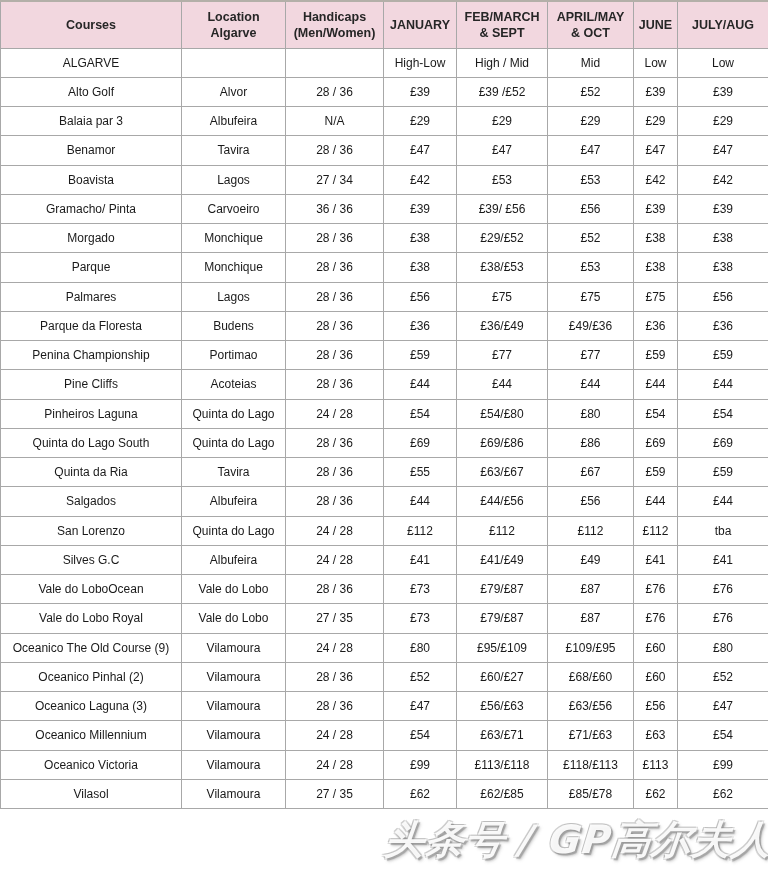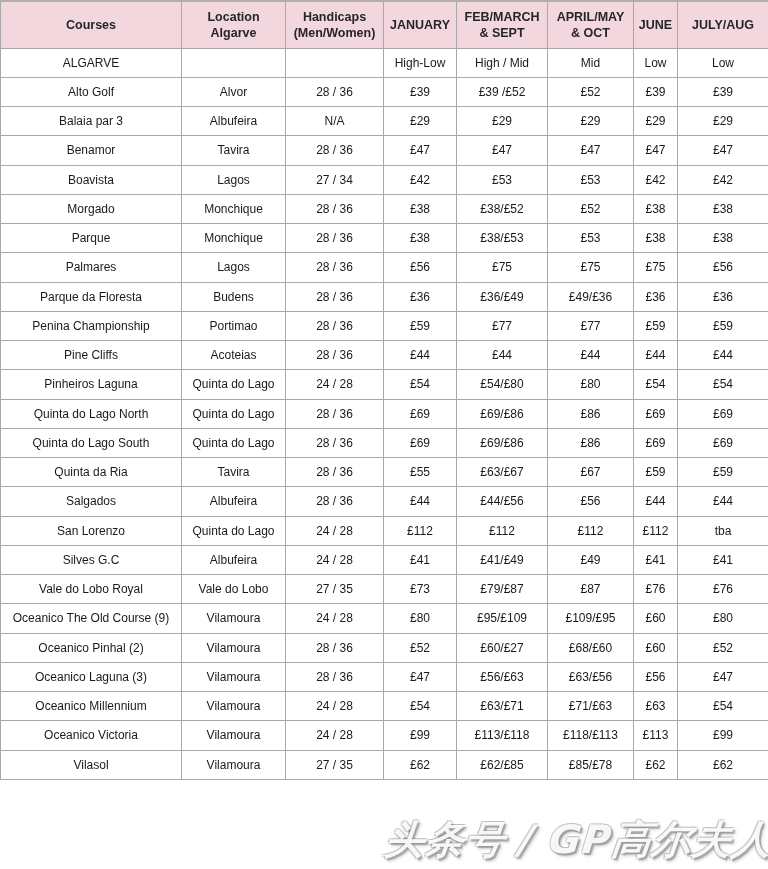--- a/index.html
+++ b/index.html
@@ -155,25 +155,35 @@
           <td>Boavista</td>
           <td>Lagos</td>
           <td>27 / 34</td>
           <td>£42</td>
           <td>£53</td>
           <td>£53</td>
           <td>£42</td>
           <td>£42</td>
         </tr>
         <tr>
+          <td>Gramacho/ Pinta</td>
+          <td>Carvoeiro</td>
+          <td>36 / 36</td>
+          <td>£39</td>
+          <td>£39/ £56</td>
+          <td>£56</td>
+          <td>£39</td>
+          <td>£39</td>
+        </tr>
+        <tr>
           <td>Morgado</td>
           <td>Monchique</td>
           <td>28 / 36</td>
           <td>£38</td>
-          <td>£38/£52</td>
+          <td>£29/£52</td>
           <td>£52</td>
           <td>£38</td>
           <td>£38</td>
         </tr>
         <tr>
           <td>Parque</td>
           <td>Monchique</td>
           <td>28 / 36</td>
           <td>£38</td>
           <td>£38/£53</td>
@@ -225,40 +235,30 @@
           <td>Pinheiros Laguna</td>
           <td>Quinta do Lago</td>
           <td>24 / 28</td>
           <td>£54</td>
           <td>£54/£80</td>
           <td>£80</td>
           <td>£54</td>
           <td>£54</td>
         </tr>
         <tr>
-          <td>Quinta do Lago North</td>
+          <td>Quinta do Lago South</td>
           <td>Quinta do Lago</td>
           <td>28 / 36</td>
           <td>£69</td>
           <td>£69/£86</td>
           <td>£86</td>
           <td>£69</td>
           <td>£69</td>
         </tr>
         <tr>
-          <td>Quinta do Lago South</td>
-          <td>Quinta do Lago</td>
-          <td>28 / 36</td>
-          <td>£69</td>
-          <td>£69/£86</td>
-          <td>£86</td>
-          <td>£69</td>
-          <td>£69</td>
-        </tr>
-        <tr>
           <td>Quinta da Ria</td>
           <td>Tavira</td>
           <td>28 / 36</td>
           <td>£55</td>
           <td>£63/£67</td>
           <td>£67</td>
           <td>£59</td>
           <td>£59</td>
         </tr>
         <tr>
@@ -283,20 +283,30 @@
         </tr>
         <tr>
           <td>Silves G.C</td>
           <td>Albufeira</td>
           <td>24 / 28</td>
           <td>£41</td>
           <td>£41/£49</td>
           <td>£49</td>
           <td>£41</td>
           <td>£41</td>
+        </tr>
+        <tr>
+          <td>Vale do LoboOcean</td>
+          <td>Vale do Lobo</td>
+          <td>28 / 36</td>
+          <td>£73</td>
+          <td>£79/£87</td>
+          <td>£87</td>
+          <td>£76</td>
+          <td>£76</td>
         </tr>
         <tr>
           <td>Vale do Lobo Royal</td>
           <td>Vale do Lobo</td>
           <td>27 / 35</td>
           <td>£73</td>
           <td>£79/£87</td>
           <td>£87</td>
           <td>£76</td>
           <td>£76</td>

